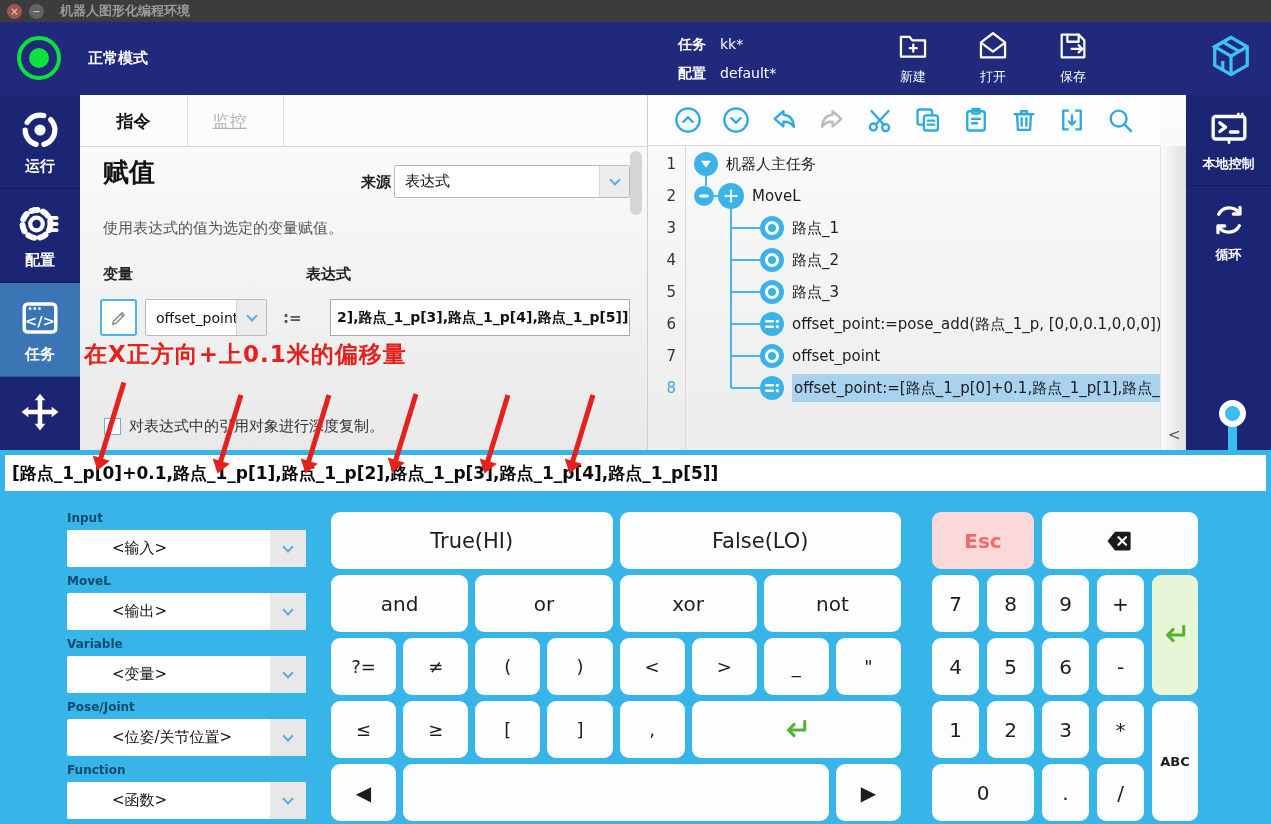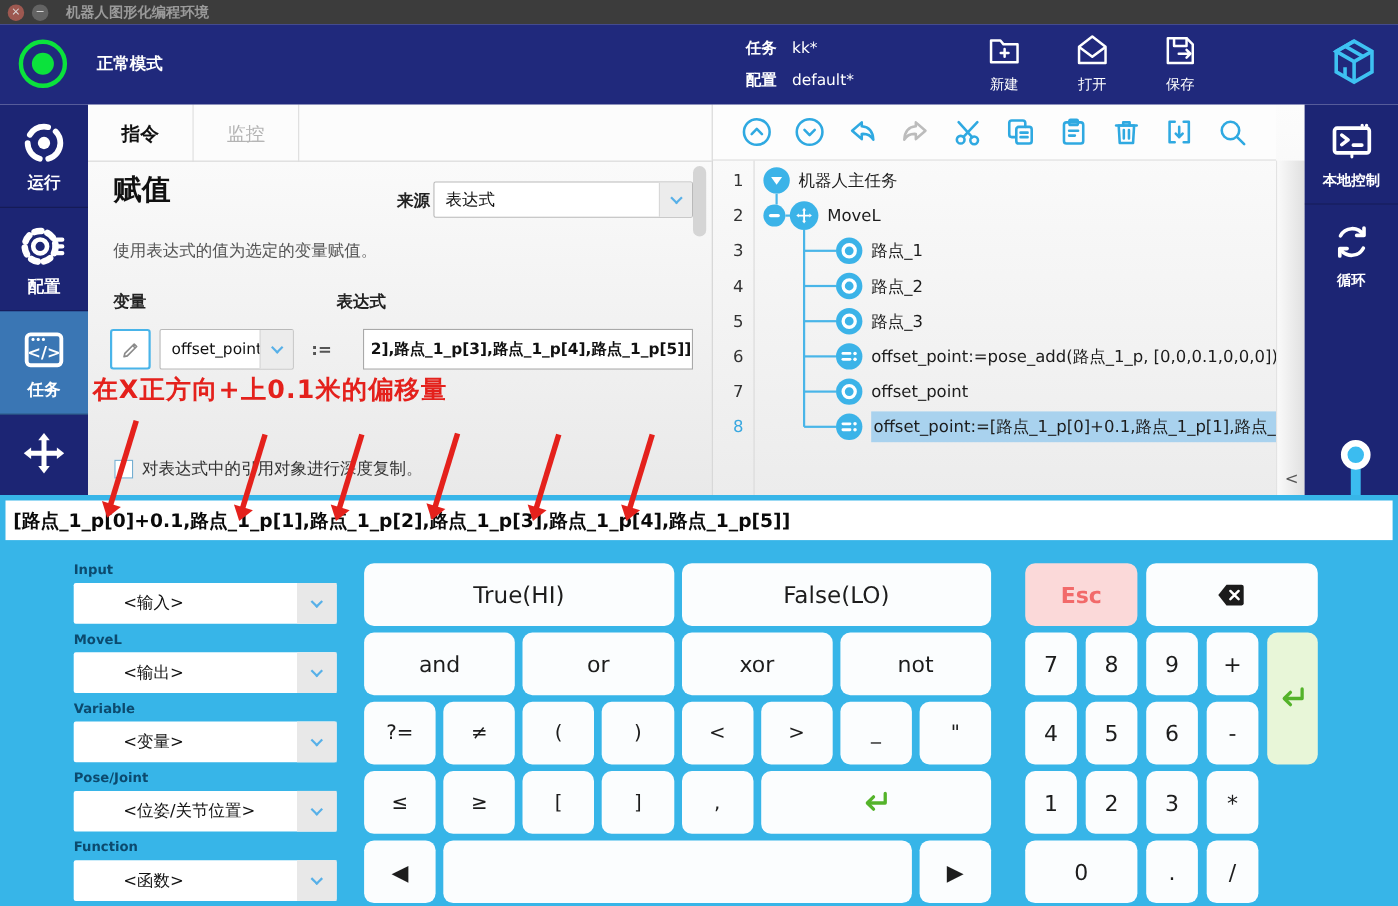--- a/index.html
+++ b/index.html
@@ -34,21 +34,21 @@
   .navitem .lbl { font-size:15px; font-weight:bold; margin-top:2px; }
   .navitem.active { background:#3a76b4; }
   .rsidebar .navitem svg { width:40px; height:40px; }
   .rsidebar .navitem .lbl { font-size:13px; }
   .slider-track { position:absolute; left:42px; top:318px; width:9px; height:140px; background:#3bbcf0; border-radius:4px; }
   .slider-knob { position:absolute; left:33px; top:305px; width:27px; height:27px; border-radius:50%; background:#3bbcf0; border:6px solid #fff; cursor:pointer; }
 
   
   .main-panel { position:absolute; left:80px; top:95px; width:567px; height:355px; background:linear-gradient(#fdfdfd,#e9e9e9); z-index:1; }
   .tabbar { position:absolute; left:0; top:0; width:100%; height:52px; border-bottom:1px solid #d6d6d6; background:#fcfcfc; }
-  .tab { position:absolute; top:0; height:52px; width:96px; display:flex; align-items:center; justify-content:center; font-size:17px; cursor:pointer; border-right:1px solid #ddd; }
+  .tab { position:absolute; top:0; height:52px; width:108px; display:flex; align-items:center; justify-content:center; font-size:17px; cursor:pointer; border-right:1px solid #ddd; }
   .tab.t1 { left:0; font-weight:bold; color:#111; }
   .tab.t2 { left:96px; color:#b3b3b3;text-decoration:underline; }
   .panel-title { position:absolute; left:23px; top:60px; font-size:26px; font-weight:bold; color:#111; }
   .src-label { position:absolute; left:281px; top:78px; font-size:15px; color:#222;font-weight:bold; }
   .dd { background:#fff; border:1px solid #b9b9b9; border-radius:2px; position:relative; display:flex; align-items:center; padding-left:10px; font-size:15px; color:#111; cursor:pointer; }
   .dd .dd-btn { position:absolute; right:0; top:0; bottom:0; width:30px; background:#ececec; display:flex; align-items:center; justify-content:center; border-left:1px solid #d8d8d8; }
   .chev { width:8px; height:8px; border-left:2px solid #57b0e8; border-bottom:2px solid #57b0e8; transform:rotate(-45deg); margin-top:-4px; }
   .src-dd { position:absolute; left:314px; top:70px; width:236px; height:33px; }
   .desc { position:absolute; left:23px; top:124px; font-size:15px; color:#555; }
   .col-label { position:absolute; font-size:15px; font-weight:bold; color:#222; }
@@ -504,18 +504,19 @@
 
     <div class="key">4</div>
     <div class="key">5</div>
     <div class="key">6</div>
     <div class="key">-</div>
 
     <div class="key">1</div>
     <div class="key">2</div>
     <div class="key">3</div>
     <div class="key">*</div>
+    <div class="key abc" style="grid-column:5; grid-row:4/6;">ABC</div>
 
     <div class="key" style="grid-column:1/3;">0</div>
     <div class="key">.</div>
     <div class="key">/</div>
   </div>
 </div>
 
 </body></html>

